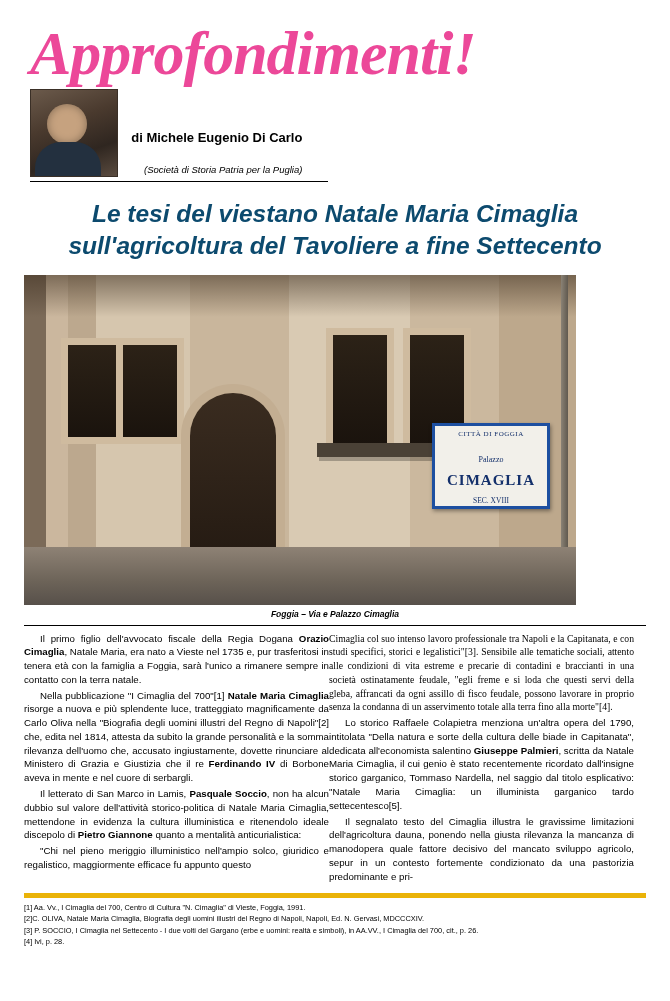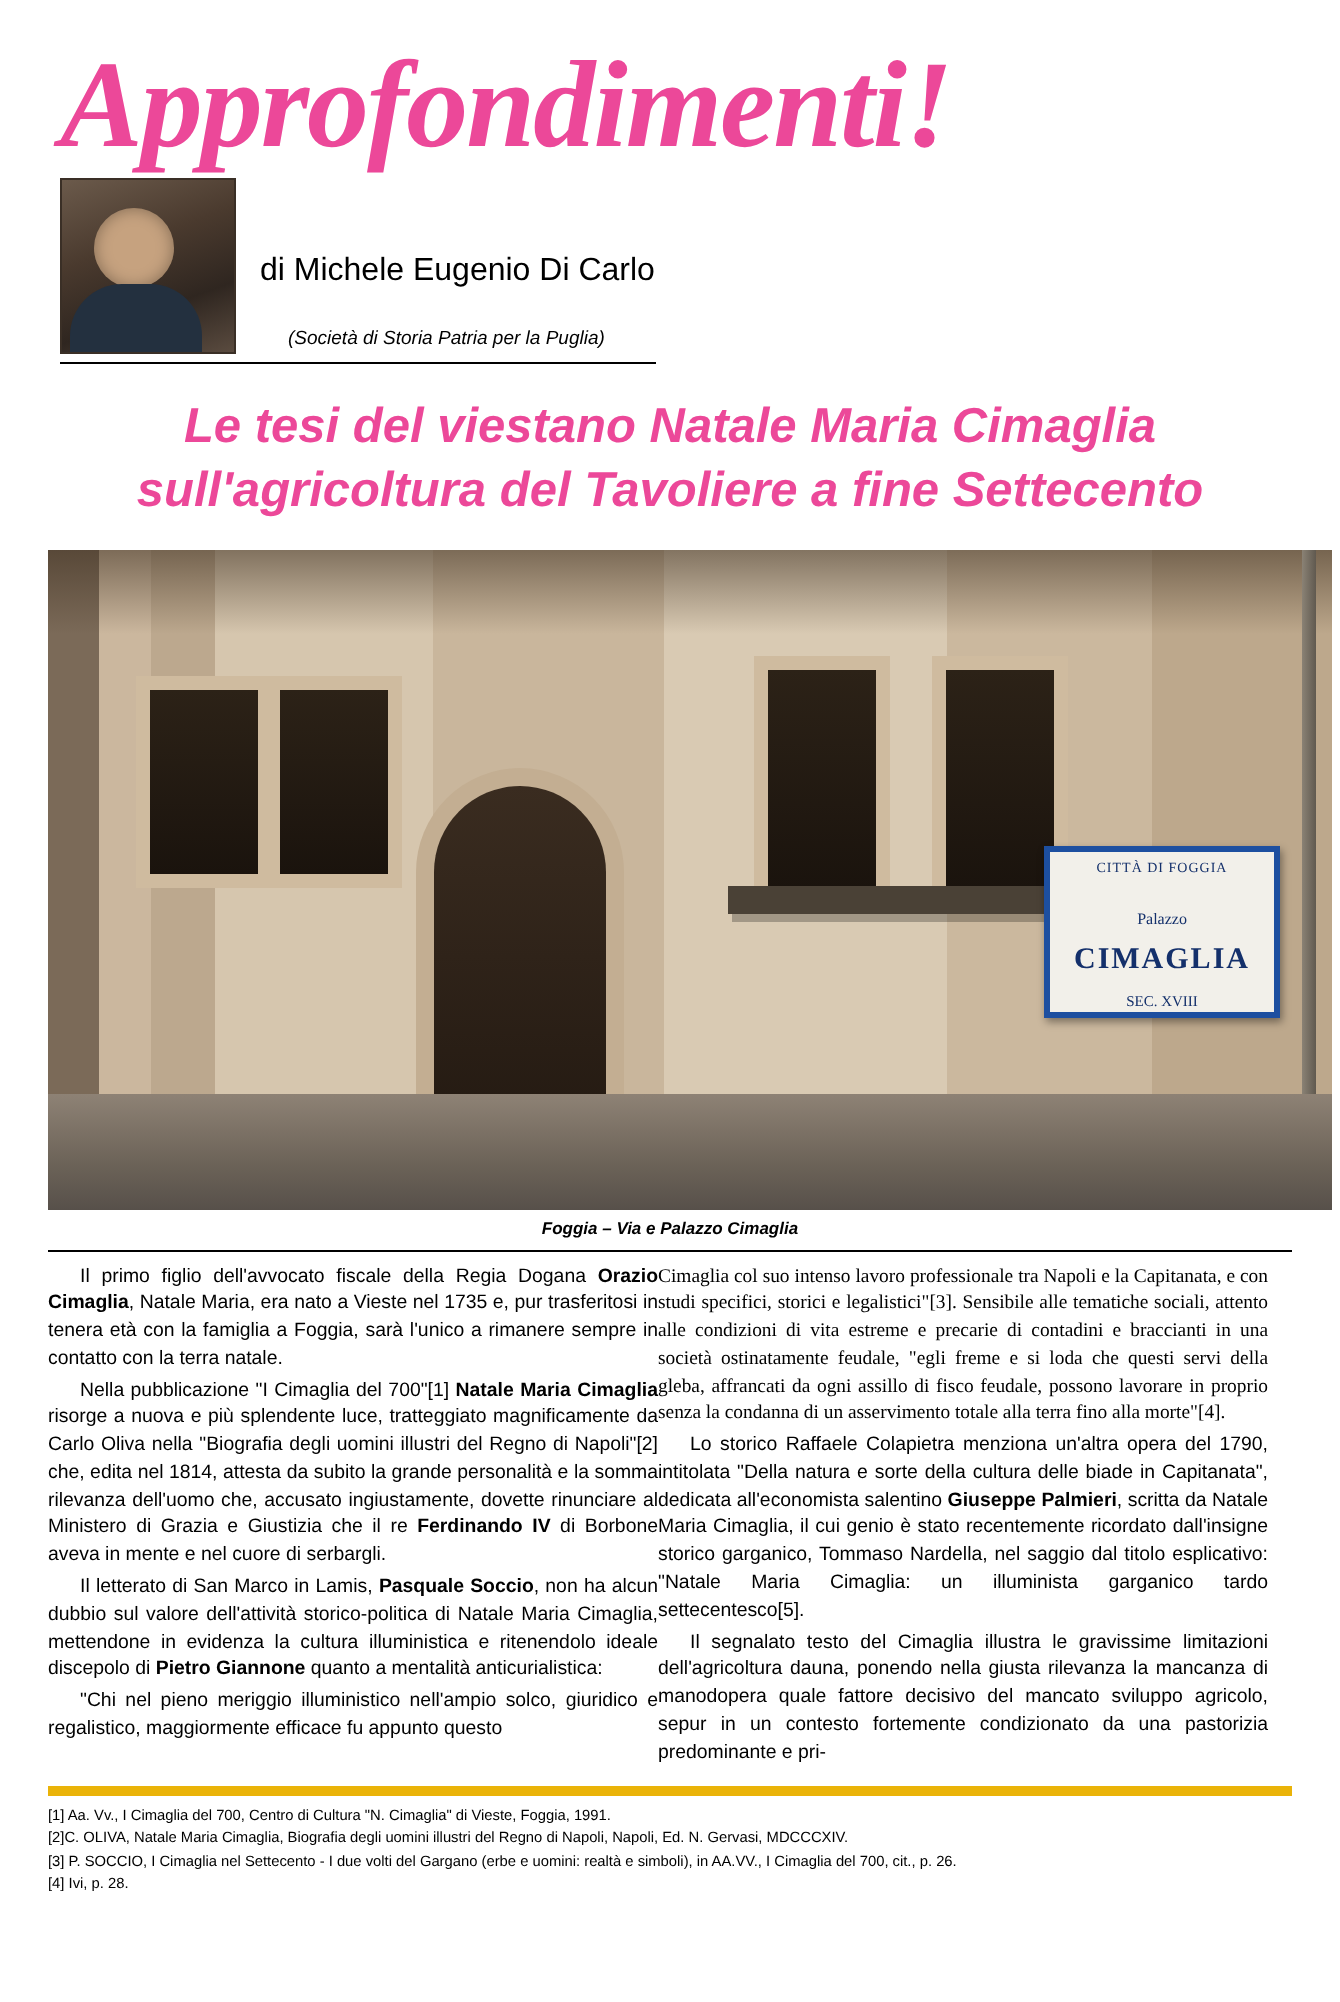--- a/index.html
+++ b/index.html
@@ -69,54 +69,55 @@
     width: 66px;
     height: 40px;
     border-radius: 26px 26px 0 0;
     background: #23303f;
   }
   .byline-text {
     padding-bottom: 2px;
   }
   .byline-main {
     font-family: "Liberation Sans", sans-serif;
-    font-weight: normal;
-    font-size: 16px;
+    font-weight: bold;
+    font-size: 13px;
+    text-align: right;
   }
   .byline-sub {
     font-family: "Liberation Sans", sans-serif;
     font-style: italic;
     font-size: 9.5px;
     padding-left: 14px;
     margin-top: 19px;
   }
   .byline-rule {
     border-bottom: 1.5px solid #000;
     margin: 4px 8px 0 8px;
     width: 298px;
   }
 
   
   .headline {
-    color: #ec4899;
+    color: #0c4a6e;
     font-family: "Liberation Sans", sans-serif;
     font-weight: bold;
     font-style: italic;
     font-size: 24.5px;
     line-height: 1.32;
     text-align: center;
     margin: 16px 4px 12px 4px;
   }
 
   
   .photo-wrap {
     margin: 0 2px;
   }
   .photo {
-    width: 642px;
+    width: 552px;
     height: 330px;
     position: relative;
     overflow: hidden;
     background: #b9a893;
   }
   .ph-sky {
     position: absolute; left:0; top:0; width:100%; height:100%;
     background:
       linear-gradient(180deg, #e9e0d2 0%, #ded2c0 45%, #cfc2ae 100%);
   }

